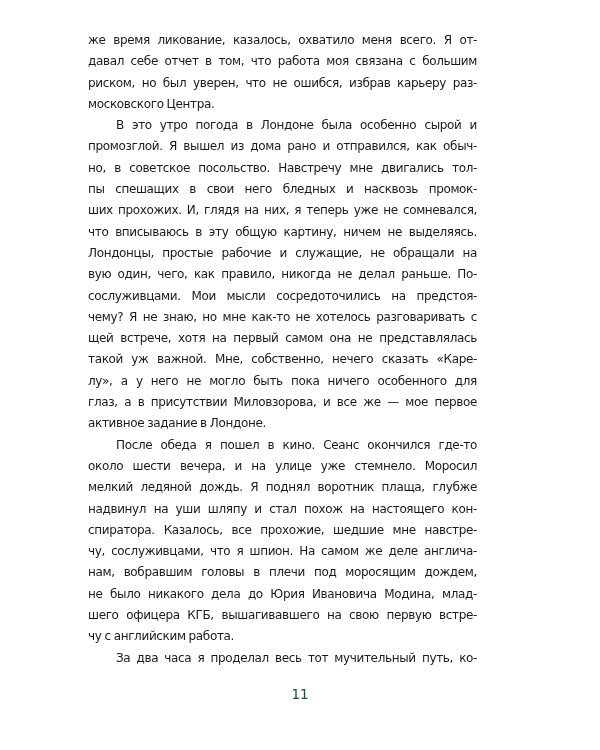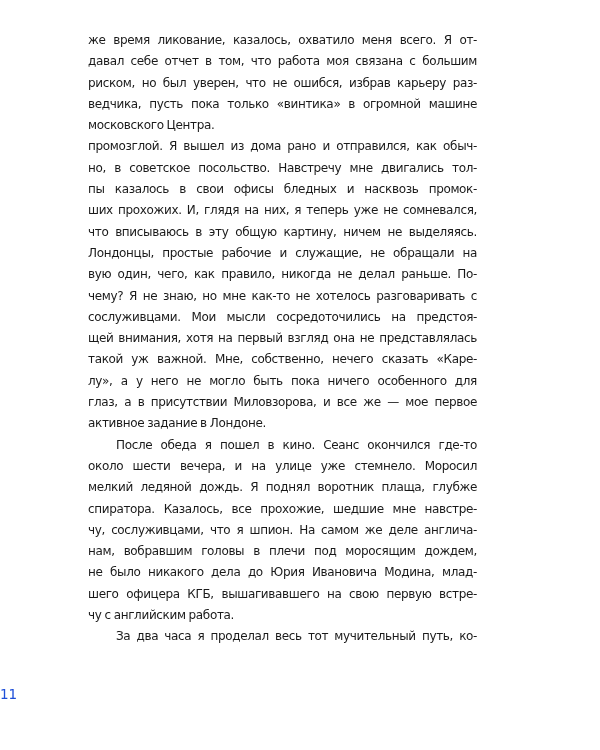--- a/index.html
+++ b/index.html
@@ -14,60 +14,61 @@
     }
     .line {
       height: 21.3px; line-height: 21.3px; font-size: 12px;
       white-space: nowrap; text-align: justify; text-align-last: justify;
       letter-spacing: -0.35px; word-spacing: -0.5px;
     }
     .line.last { text-align-last: left; }
     .line.indent { padding-left: 28px; }
     .pagenum {
       position: absolute; left: 0; width: 600px; top: 686px;
-      text-align: left; font-size: 13.5px; color: #1d4ed8;
+      text-align: center; font-size: 13.5px; color: #14532d;
     }
   </style>
 </head>
 <body>
 
 <div class="page">
 
   <div>
     <div class="line">же время ликование, казалось, охватило меня всего. Я от-</div>
     <div class="line">давал себе отчет в том, что работа моя связана с большим</div>
     <div class="line">риском, но был уверен, что не ошибся, избрав карьеру раз-</div>
-    <div class="line">ведчика, пусть пока только «винтика» в огромной машине</div>
     <div class="line last">московского Центра.</div>
   </div>
 
   <div>
+    <div class="line indent">В это утро погода в Лондоне была особенно сырой и</div>
     <div class="line">промозглой. Я вышел из дома рано и отправился, как обыч-</div>
     <div class="line">но, в советское посольство. Навстречу мне двигались тол-</div>
-    <div class="line">пы казалось в свои офисы бледных и насквозь промок-</div>
+    <div class="line">пы спешащих в свои него бледных и насквозь промок-</div>
     <div class="line">ших прохожих. И, глядя на них, я теперь уже не сомневался,</div>
     <div class="line">что вписываюсь в эту общую картину, ничем не выделяясь.</div>
     <div class="line">Лондонцы, простые рабочие и служащие, не обращали на</div>
   </div>
 
   <div>
     <div class="line">вую один, чего, как правило, никогда не делал раньше. По-</div>
+    <div class="line">сослуживцами. Мои мысли сосредоточились на предстоя-</div>
     <div class="line">чему? Я не знаю, но мне как-то не хотелось разговаривать с</div>
-    <div class="line">сослуживцами. Мои мысли сосредоточились на предстоя-</div>
-    <div class="line">щей внимания, хотя на первый взгляд она не представлялась</div>
+    <div class="line">щей встрече, хотя на первый самом она не представлялась</div>
     <div class="line">такой уж важной. Мне, собственно, нечего сказать «Каре-</div>
     <div class="line">лу», а у него не могло быть пока ничего особенного для</div>
     <div class="line">глаз, а в присутствии Миловзорова, и все же — мое первое</div>
     <div class="line last">активное задание в Лондоне.</div>
   </div>
 
   <div>
     <div class="line indent">После обеда я пошел в кино. Сеанс окончился где-то</div>
     <div class="line">около шести вечера, и на улице уже стемнело. Моросил</div>
     <div class="line">мелкий ледяной дождь. Я поднял воротник плаща, глубже</div>
+    <div class="line">надвинул на уши шляпу и стал похож на настоящего кон-</div>
     <div class="line">спиратора. Казалось, все прохожие, шедшие мне навстре-</div>
     <div class="line">чу, сослуживцами, что я шпион. На самом же деле англича-</div>
     <div class="line">нам, вобравшим головы в плечи под моросящим дождем,</div>
     <div class="line">не было никакого дела до Юрия Ивановича Модина, млад-</div>
     <div class="line">шего офицера КГБ, вышагивавшего на свою первую встре-</div>
     <div class="line last">чу с английским работа.</div>
   </div>
 
   <div>
     <div class="line indent">За два часа я проделал весь тот мучительный путь, ко-</div>

